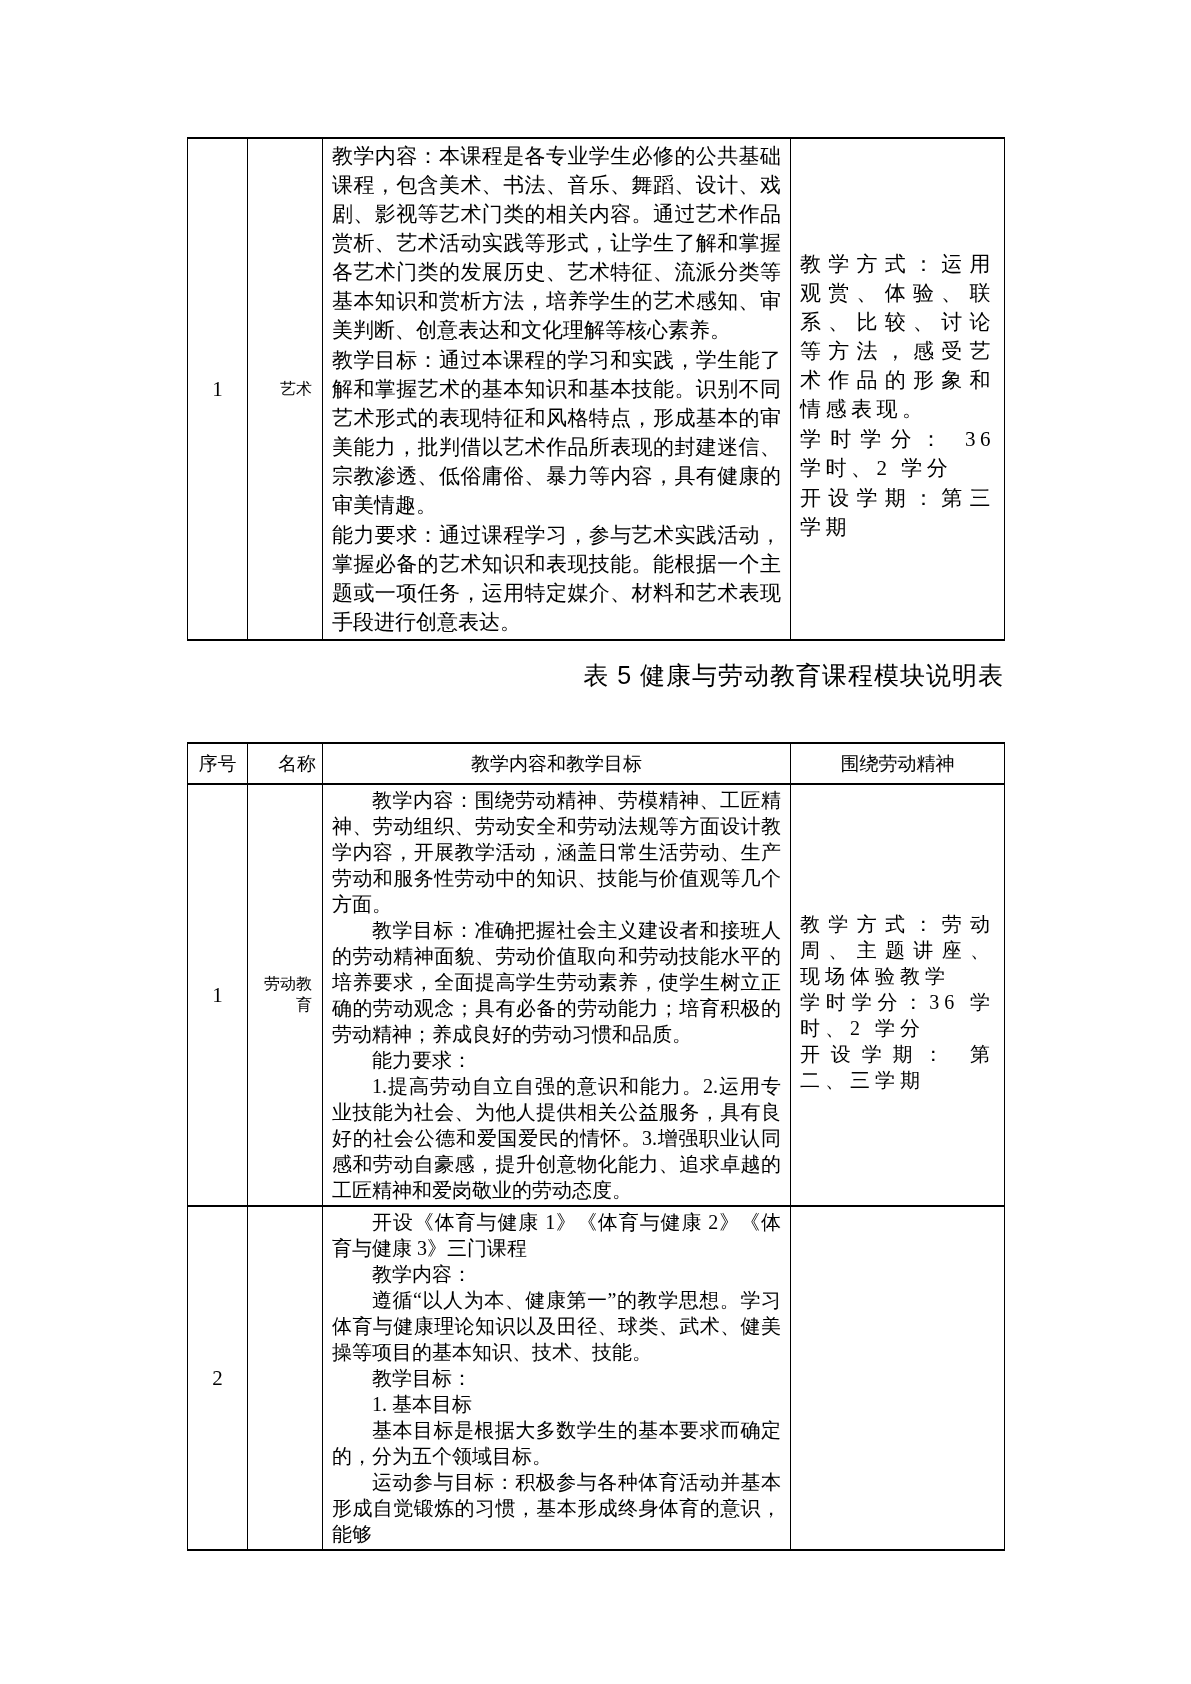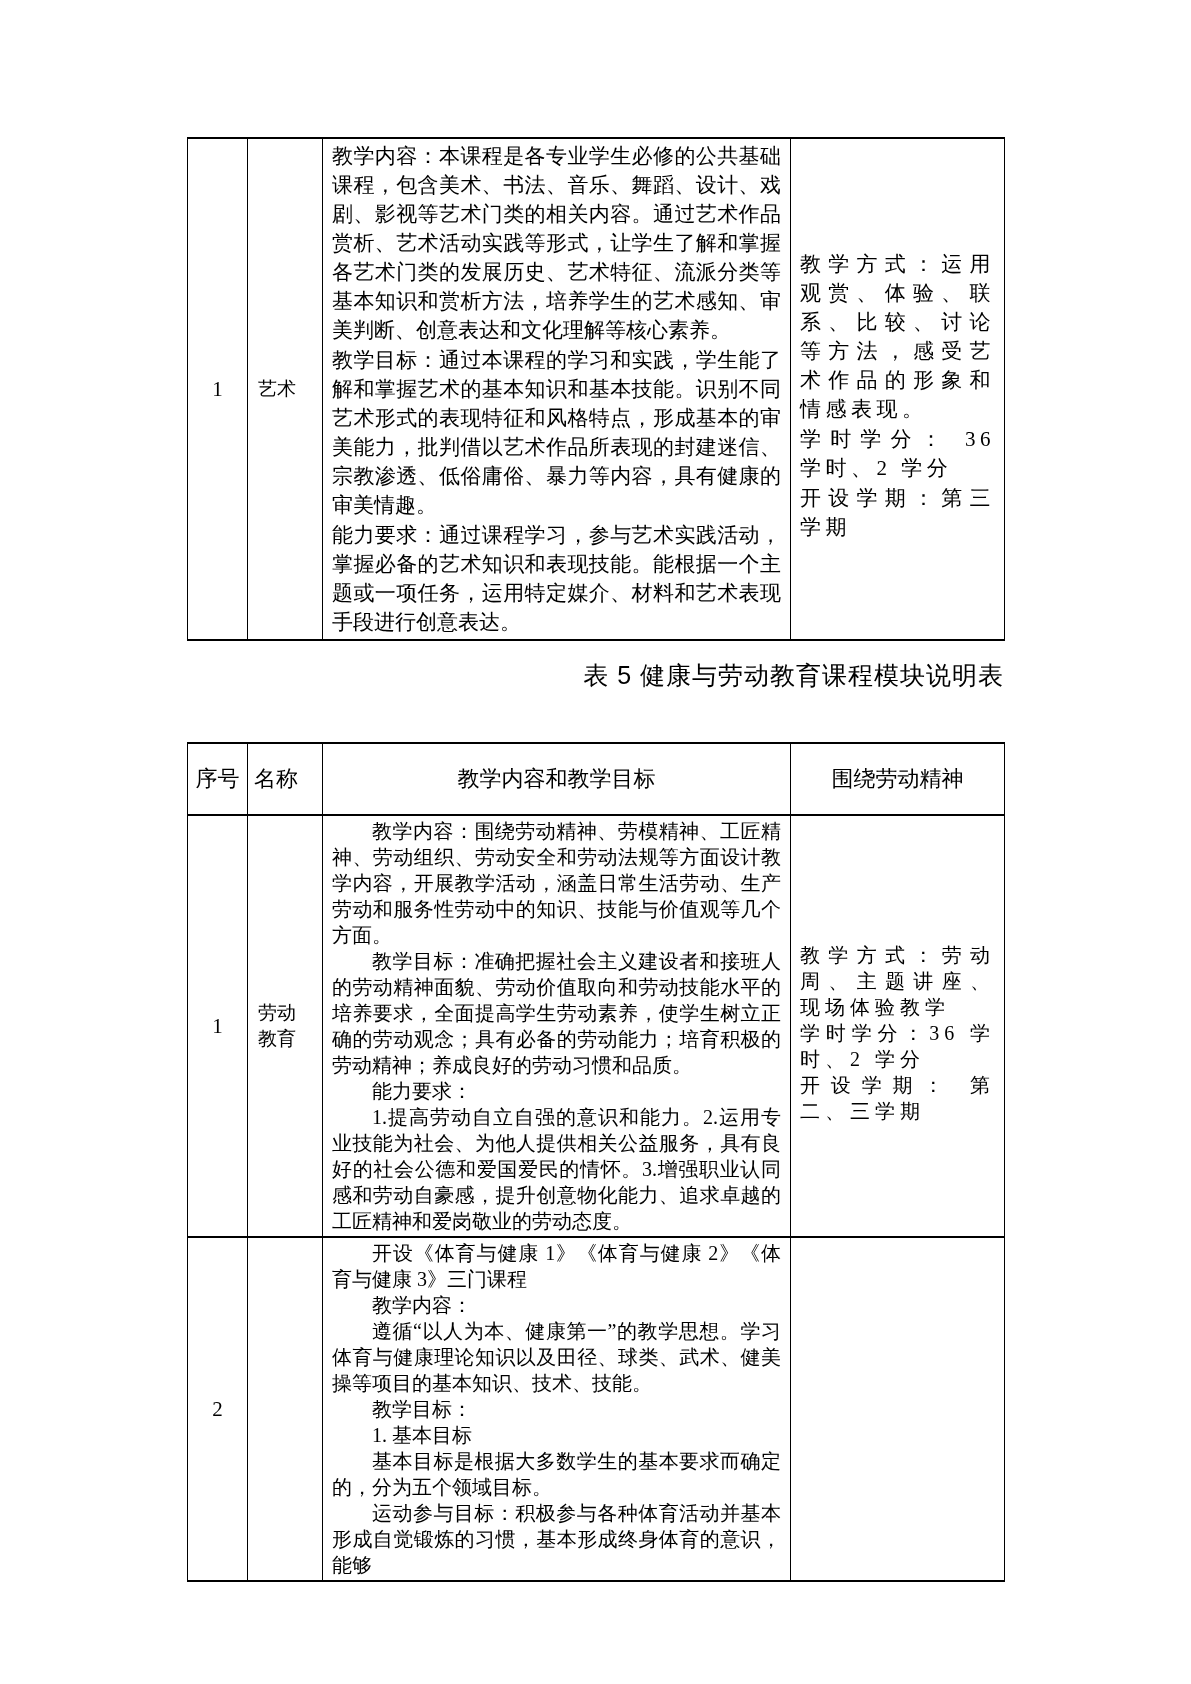--- a/index.html
+++ b/index.html
@@ -22,40 +22,40 @@
   }
   table.module-table td, table.module-table th {
     border-left:1.5px solid #000;
     border-right:1.5px solid #000;
     border-top:2px solid #000;
     border-bottom:2px solid #000;
     vertical-align:middle;
     font-weight:normal;
   }
   .c-index { width:60px;  text-align:center; font-size:21px; }
-  .c-name  { width:75px;  text-align:left; font-size:19px; padding:0 10px; }
+  .c-name  { width:75px;  text-align:right; font-size:16px; padding:0 10px; }
   .c-content { width:468px; vertical-align:top; }
   .c-req   { width:214px; }
 
   .cell-text { padding:2px 9px; text-align:justify; text-justify:inter-ideograph; }
   .t1 .cell-text { font-size:21px; line-height:29px; }
   .t5 .cell-text { font-size:20px; line-height:26px; }
   .cell-text p { text-align:justify; }
   .indent p { text-indent:2em; }
   .req-text { letter-spacing:4.5px;margin-top:13px; }
   .t5 .req-text { letter-spacing:5px; }
 
   b, th, .section-heading, .table-title, .page-number {
     font-family:"Liberation Sans", sans-serif;
     font-weight:normal;
   }
 
   table.module-table th {
-    font-size:22px;
-    height:72px;
+    font-size:19px;
+    height:41px;
     padding:4px 6px;
   }
 
   .section-heading { font-size:25px; margin-top:30px; letter-spacing:1px; }
   .table-title { font-size:25px; margin-top:18px; text-align:right; letter-spacing:1px; }
   .t5 { margin-top:50px; }
   .t1-row { height:408px; }
   .t5-row1 { height:409px; }
   .t5-row2 { height:332px; }
 </style>

